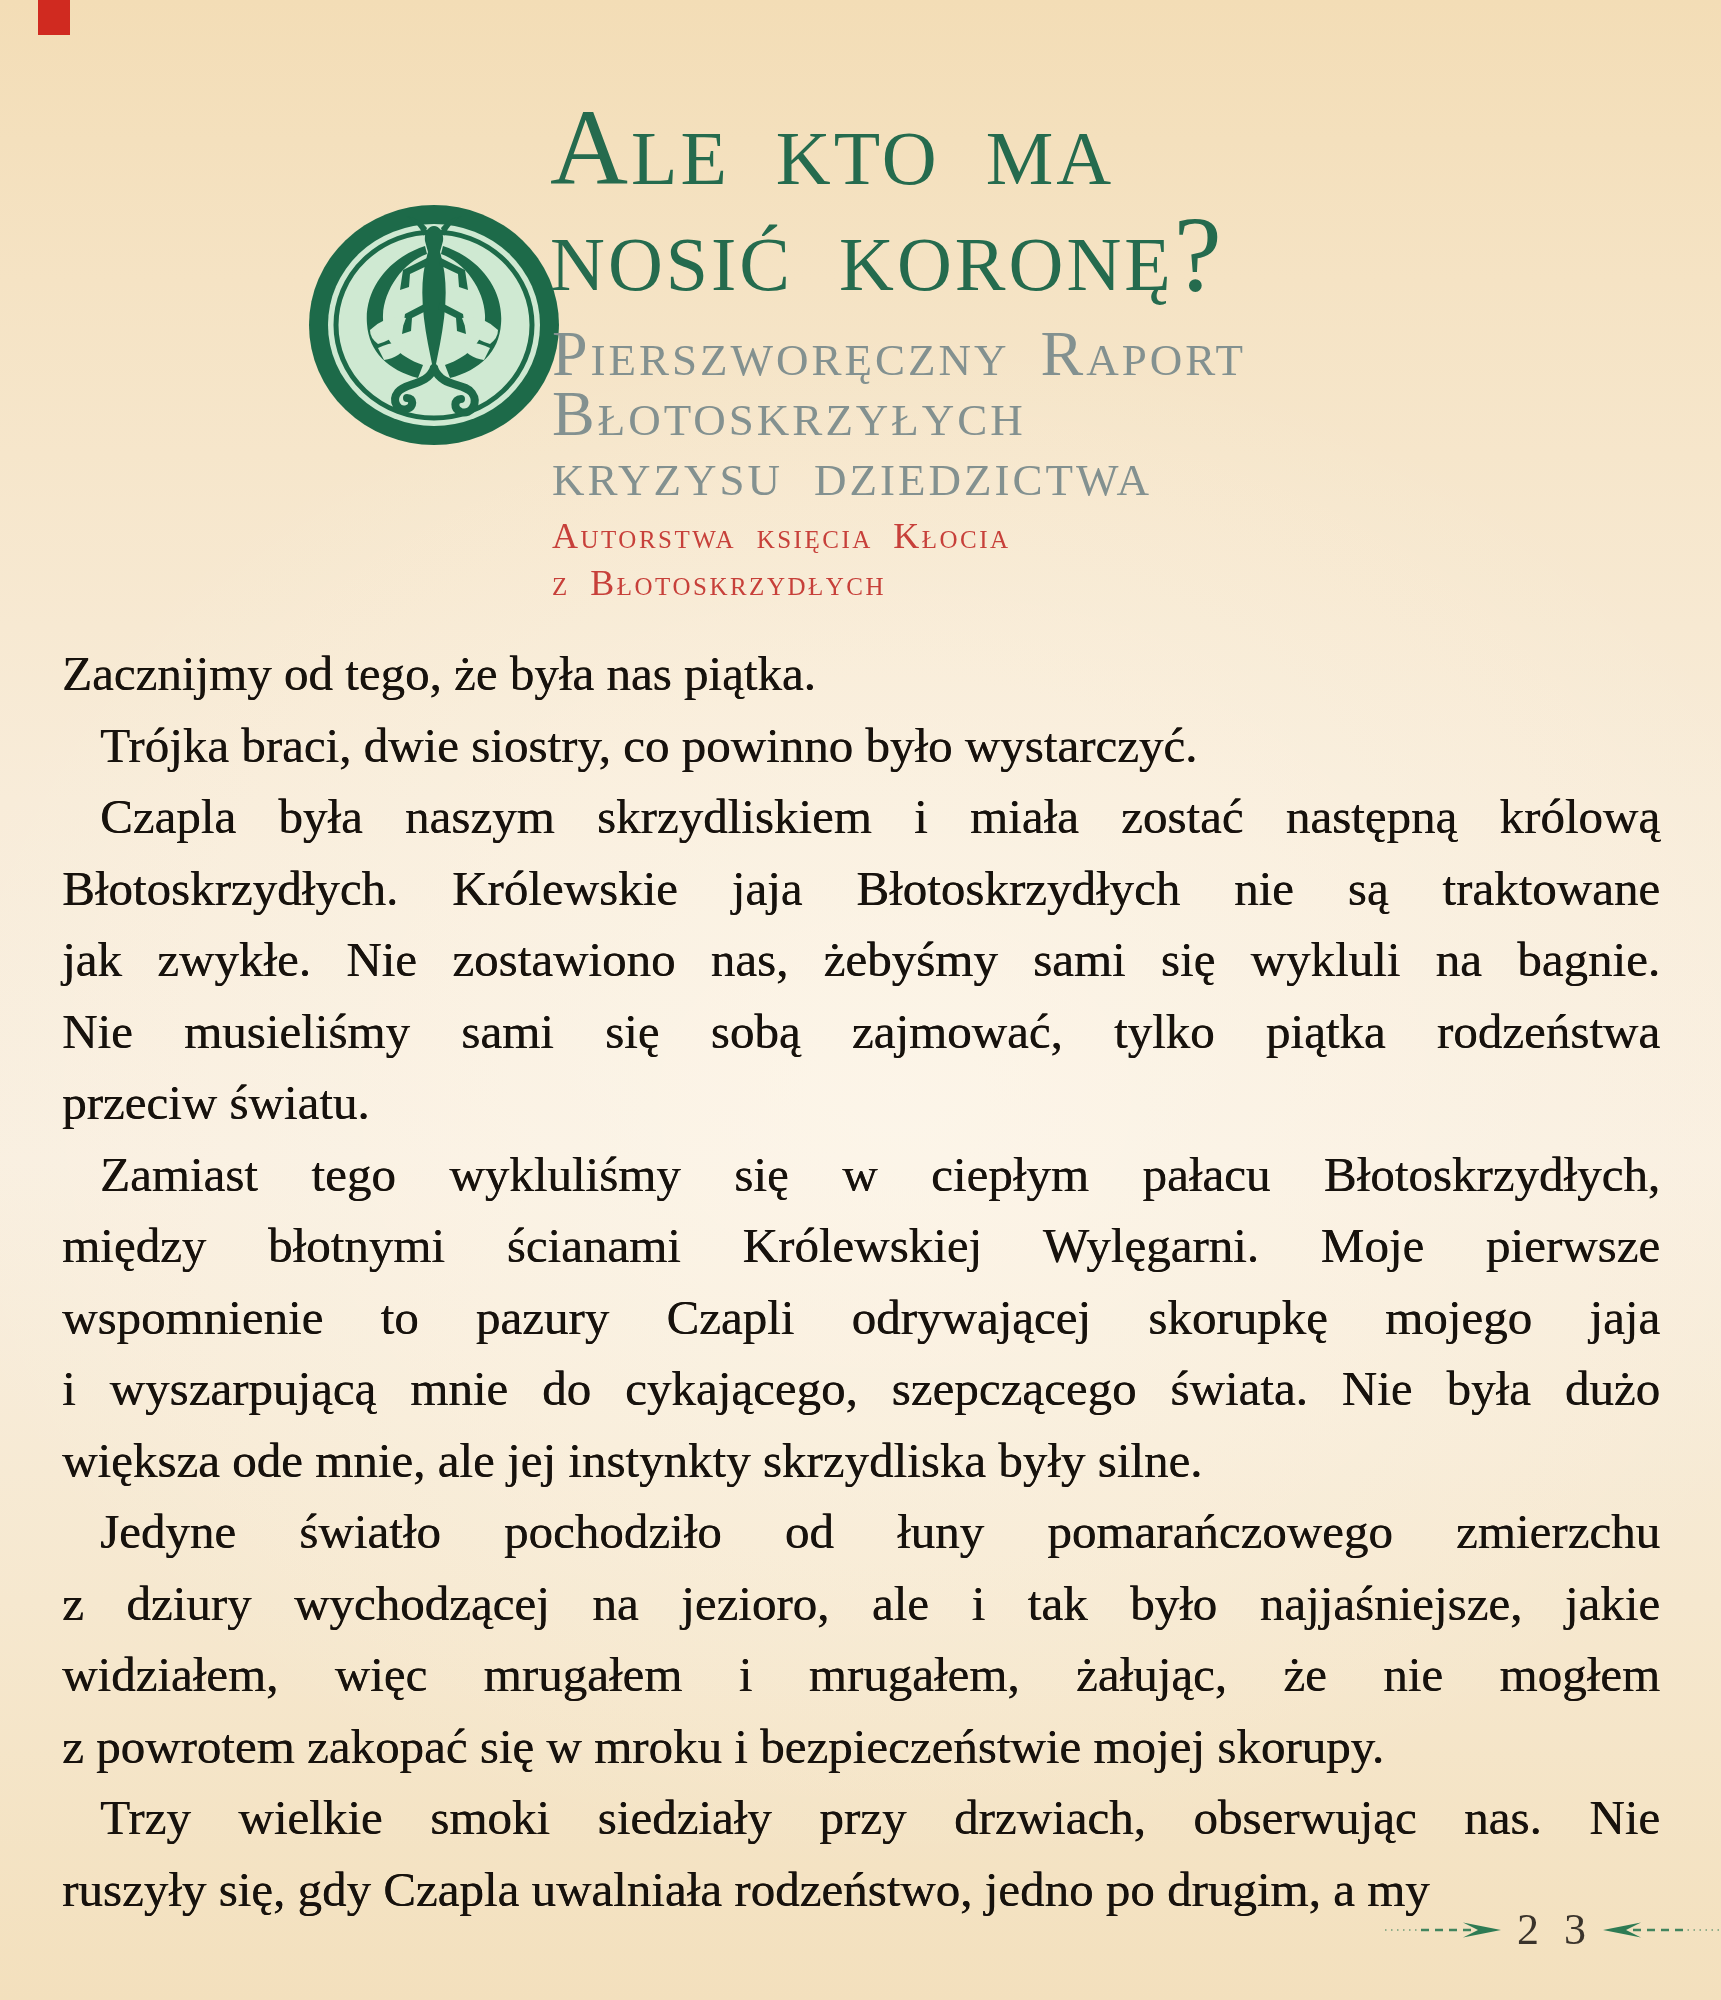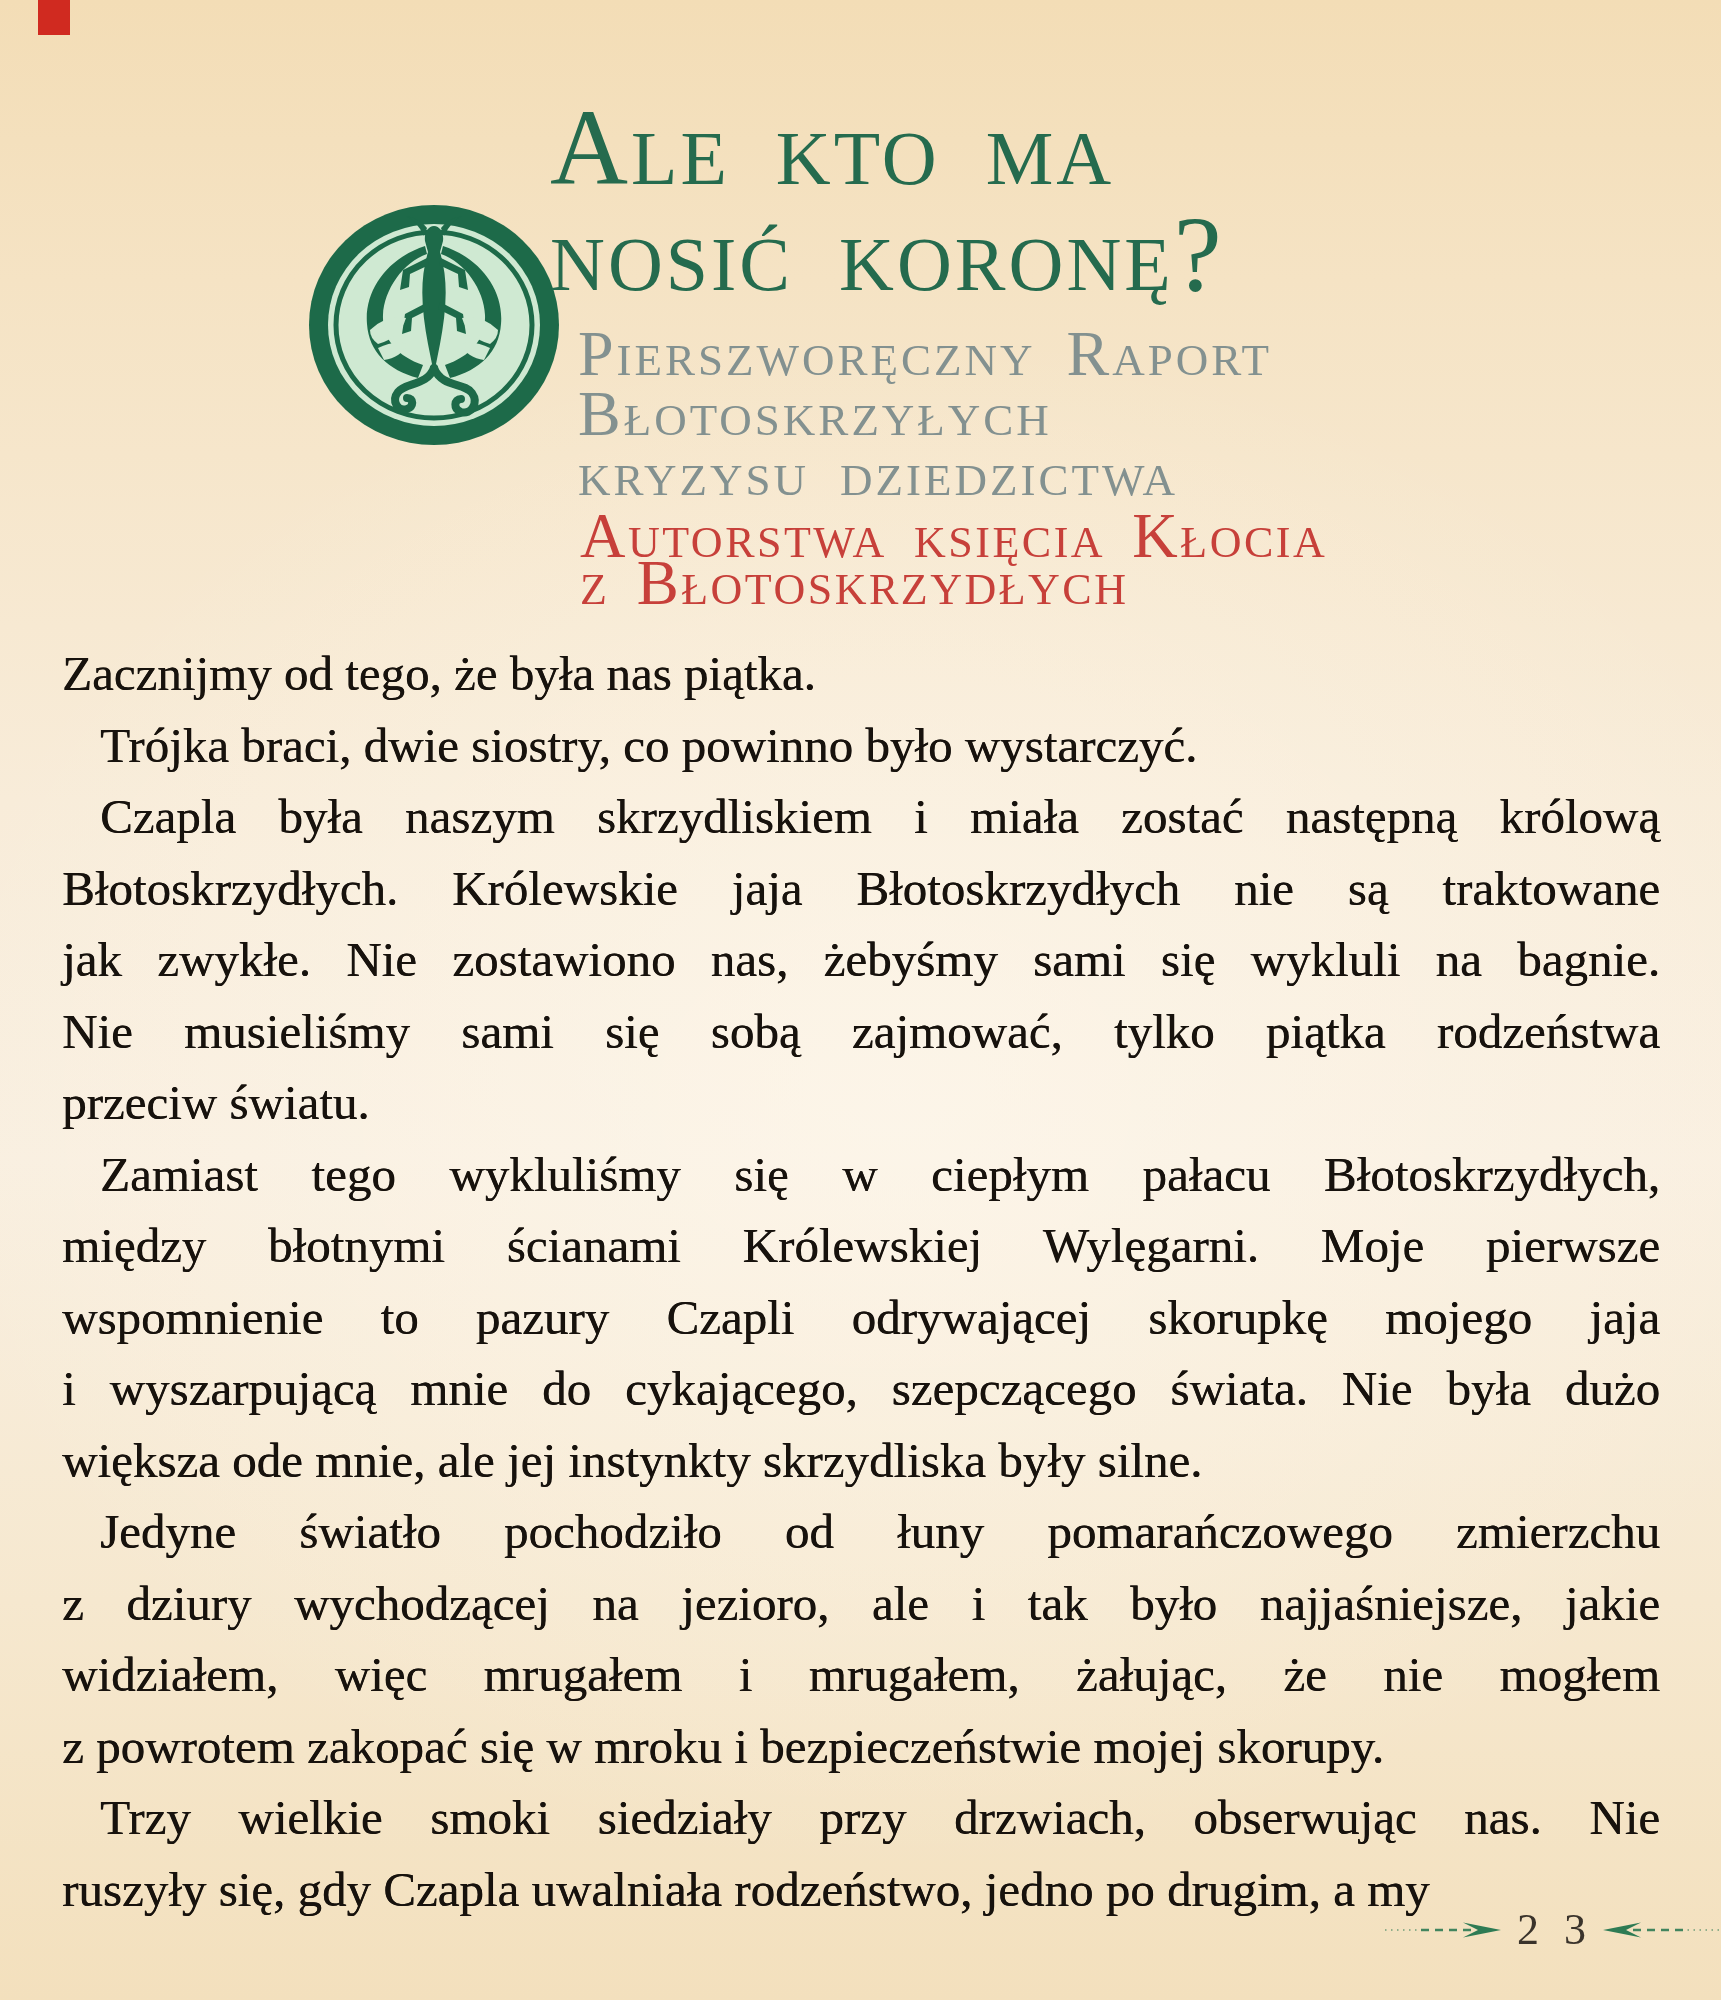--- a/index.html
+++ b/index.html
@@ -18,28 +18,28 @@
   .emblem{position:absolute;left:306px;top:202px;width:256px;height:246px;}
   .emblem svg{display:block;width:100%;height:100%;}
   
   .title{
     position:absolute;left:550px;top:95px;width:820px;
     font-size:108px;line-height:106px;font-variant:small-caps;
     letter-spacing:3px;word-spacing:16px;
     color:#256b4e;white-space:nowrap;
   }
   .subtitle{
-    position:absolute;left:578px;top:324px;width:820px;
+    position:absolute;left:552px;top:324px;width:820px;
     font-size:64px;line-height:60px;font-variant:small-caps;
     letter-spacing:3px;word-spacing:12px;
     color:#839190;white-space:nowrap;
   }
   .byline{
-    position:absolute;left:580px;top:513px;width:820px;
-    font-size:63px;line-height:47px;font-variant:small-caps;
+    position:absolute;left:552px;top:513px;width:820px;
+    font-size:36px;line-height:47px;font-variant:small-caps;
     letter-spacing:2.5px;word-spacing:9px;
     color:#c7403a;white-space:nowrap;
   }
   
   .body-text{
     position:absolute;left:62px;top:638px;width:1598px;
     font-size:49px;line-height:71.5px;color:#17120d;
     text-shadow:0.4px 0 0 currentColor;
   }
   .bl{height:71.5px;white-space:nowrap;}

